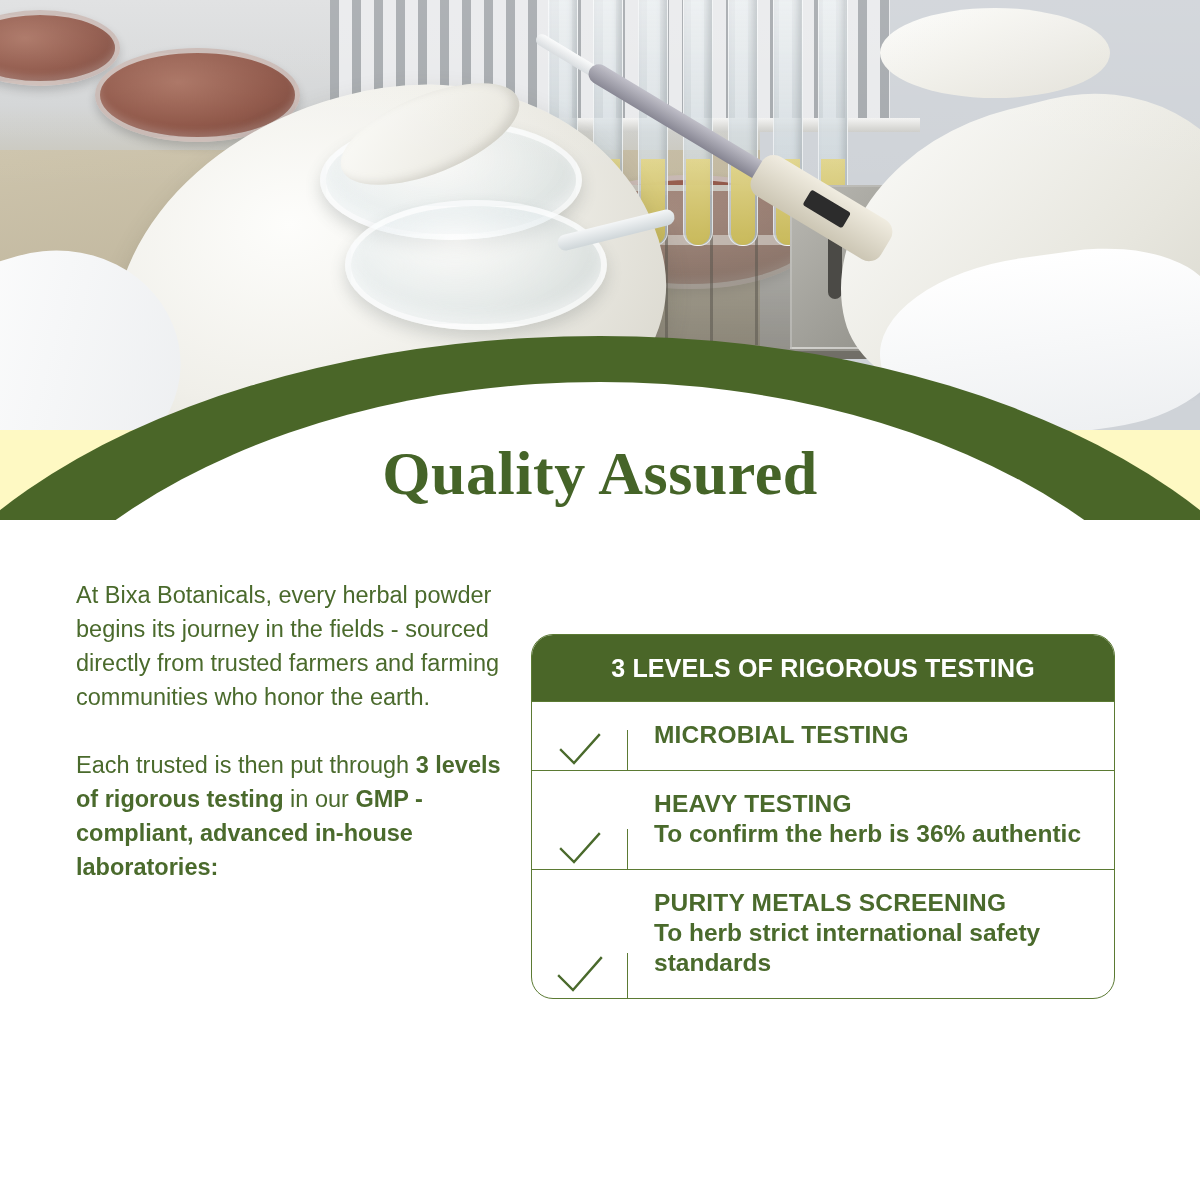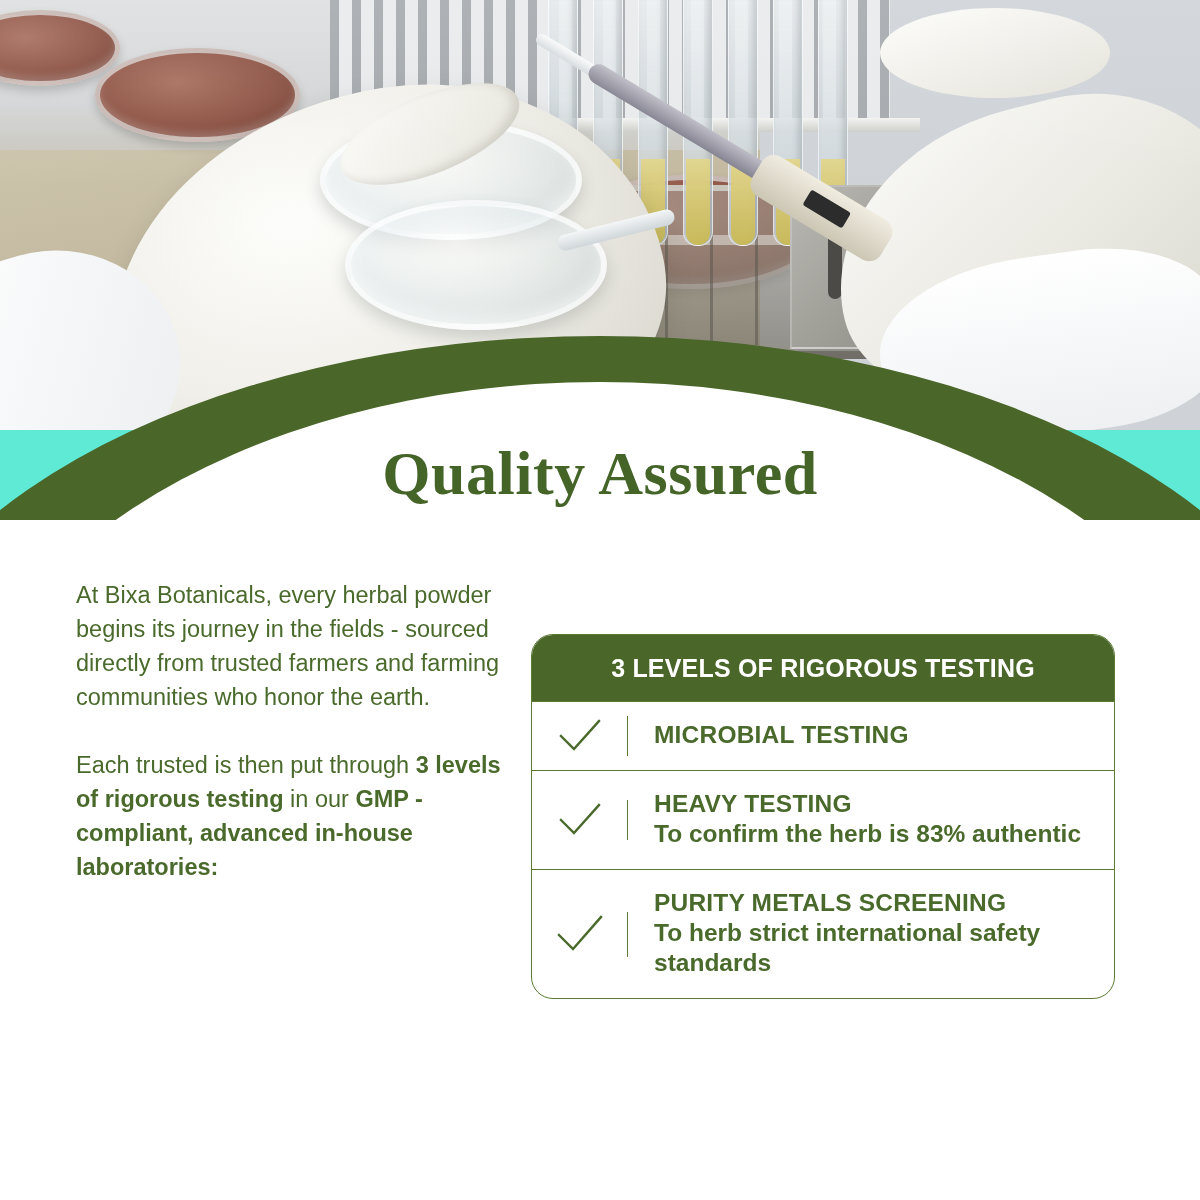--- a/index.html
+++ b/index.html
@@ -3,21 +3,21 @@
 <meta charset="utf-8">
 <style>
   html,body{margin:0;padding:0;}
   body{
     width:1200px;height:1200px;
     background:#ffffff;
     font-family:"Liberation Sans", sans-serif;
     overflow:hidden;
     position:relative;
   }
-  .canvas{position:relative;width:1200px;height:1200px;overflow:hidden;background:#5eead4;}
+  .canvas{position:relative;width:1200px;height:1200px;overflow:hidden;background:#fef9c3;}
 
   
   .photo{
     position:absolute;left:0;top:0;width:1200px;height:430px;overflow:hidden;
     background:#cfd3d8;
   }
   .photo .bench{
     position:absolute;left:0;top:150px;width:760px;height:290px;
     background:linear-gradient(170deg,#cdc4ac 0%,#bdb39a 55%,#a89d84 100%);
   }
@@ -213,21 +213,21 @@
     position:absolute;left:531px;top:634px;width:584px;
     border:1.6px solid #5b7a33;border-radius:22px;background:#fff;
     box-sizing:border-box;overflow:hidden;
   }
   .card-header{
     background:#4a6628;color:#fff;text-align:center;
     font-size:25px;font-weight:700;letter-spacing:.2px;
     padding:19px 10px 18px 10px;
   }
   .row{
-    display:flex;align-items:center;border-top:1.4px solid #5b7a33;
+    display:flex;align-items:flex-end;border-top:1.4px solid #5b7a33;
   }
   .row:first-of-type{border-top:none;}
   .check-cell{
     width:95px;min-width:95px;display:flex;align-items:center;justify-content:center;
     border-right:1.4px solid #5b7a33;
   }
   .check-cell svg{display:block;}
   .text-cell{padding:18px 16px 20px 26px;}
   .t-title{
     font-size:24.5px;font-weight:700;color:#4a6a2c;line-height:30px;letter-spacing:.2px;
@@ -328,21 +328,21 @@
     </div>
 
     <div class="row">
       <div class="check-cell">
         <svg width="46" height="40" viewBox="0 0 46 40">
           <path d="M4 20 L17 33 L42 5" fill="none" stroke="#4a6a2c" stroke-width="2.4" stroke-linecap="square"></path>
         </svg>
       </div>
       <div class="text-cell">
         <div class="t-title">HEAVY TESTING</div>
-        <div class="t-sub">To confirm the herb is 83% authentic</div>
+        <div class="t-sub">To confirm the herb is 36% authentic</div>
       </div>
     </div>
 
     <div class="row">
       <div class="check-cell">
         <svg width="52" height="45" viewBox="0 0 52 45">
           <path d="M5 23 L19 37 L47 5" fill="none" stroke="#4a6a2c" stroke-width="2.4" stroke-linecap="square"></path>
         </svg>
       </div>
       <div class="text-cell">

